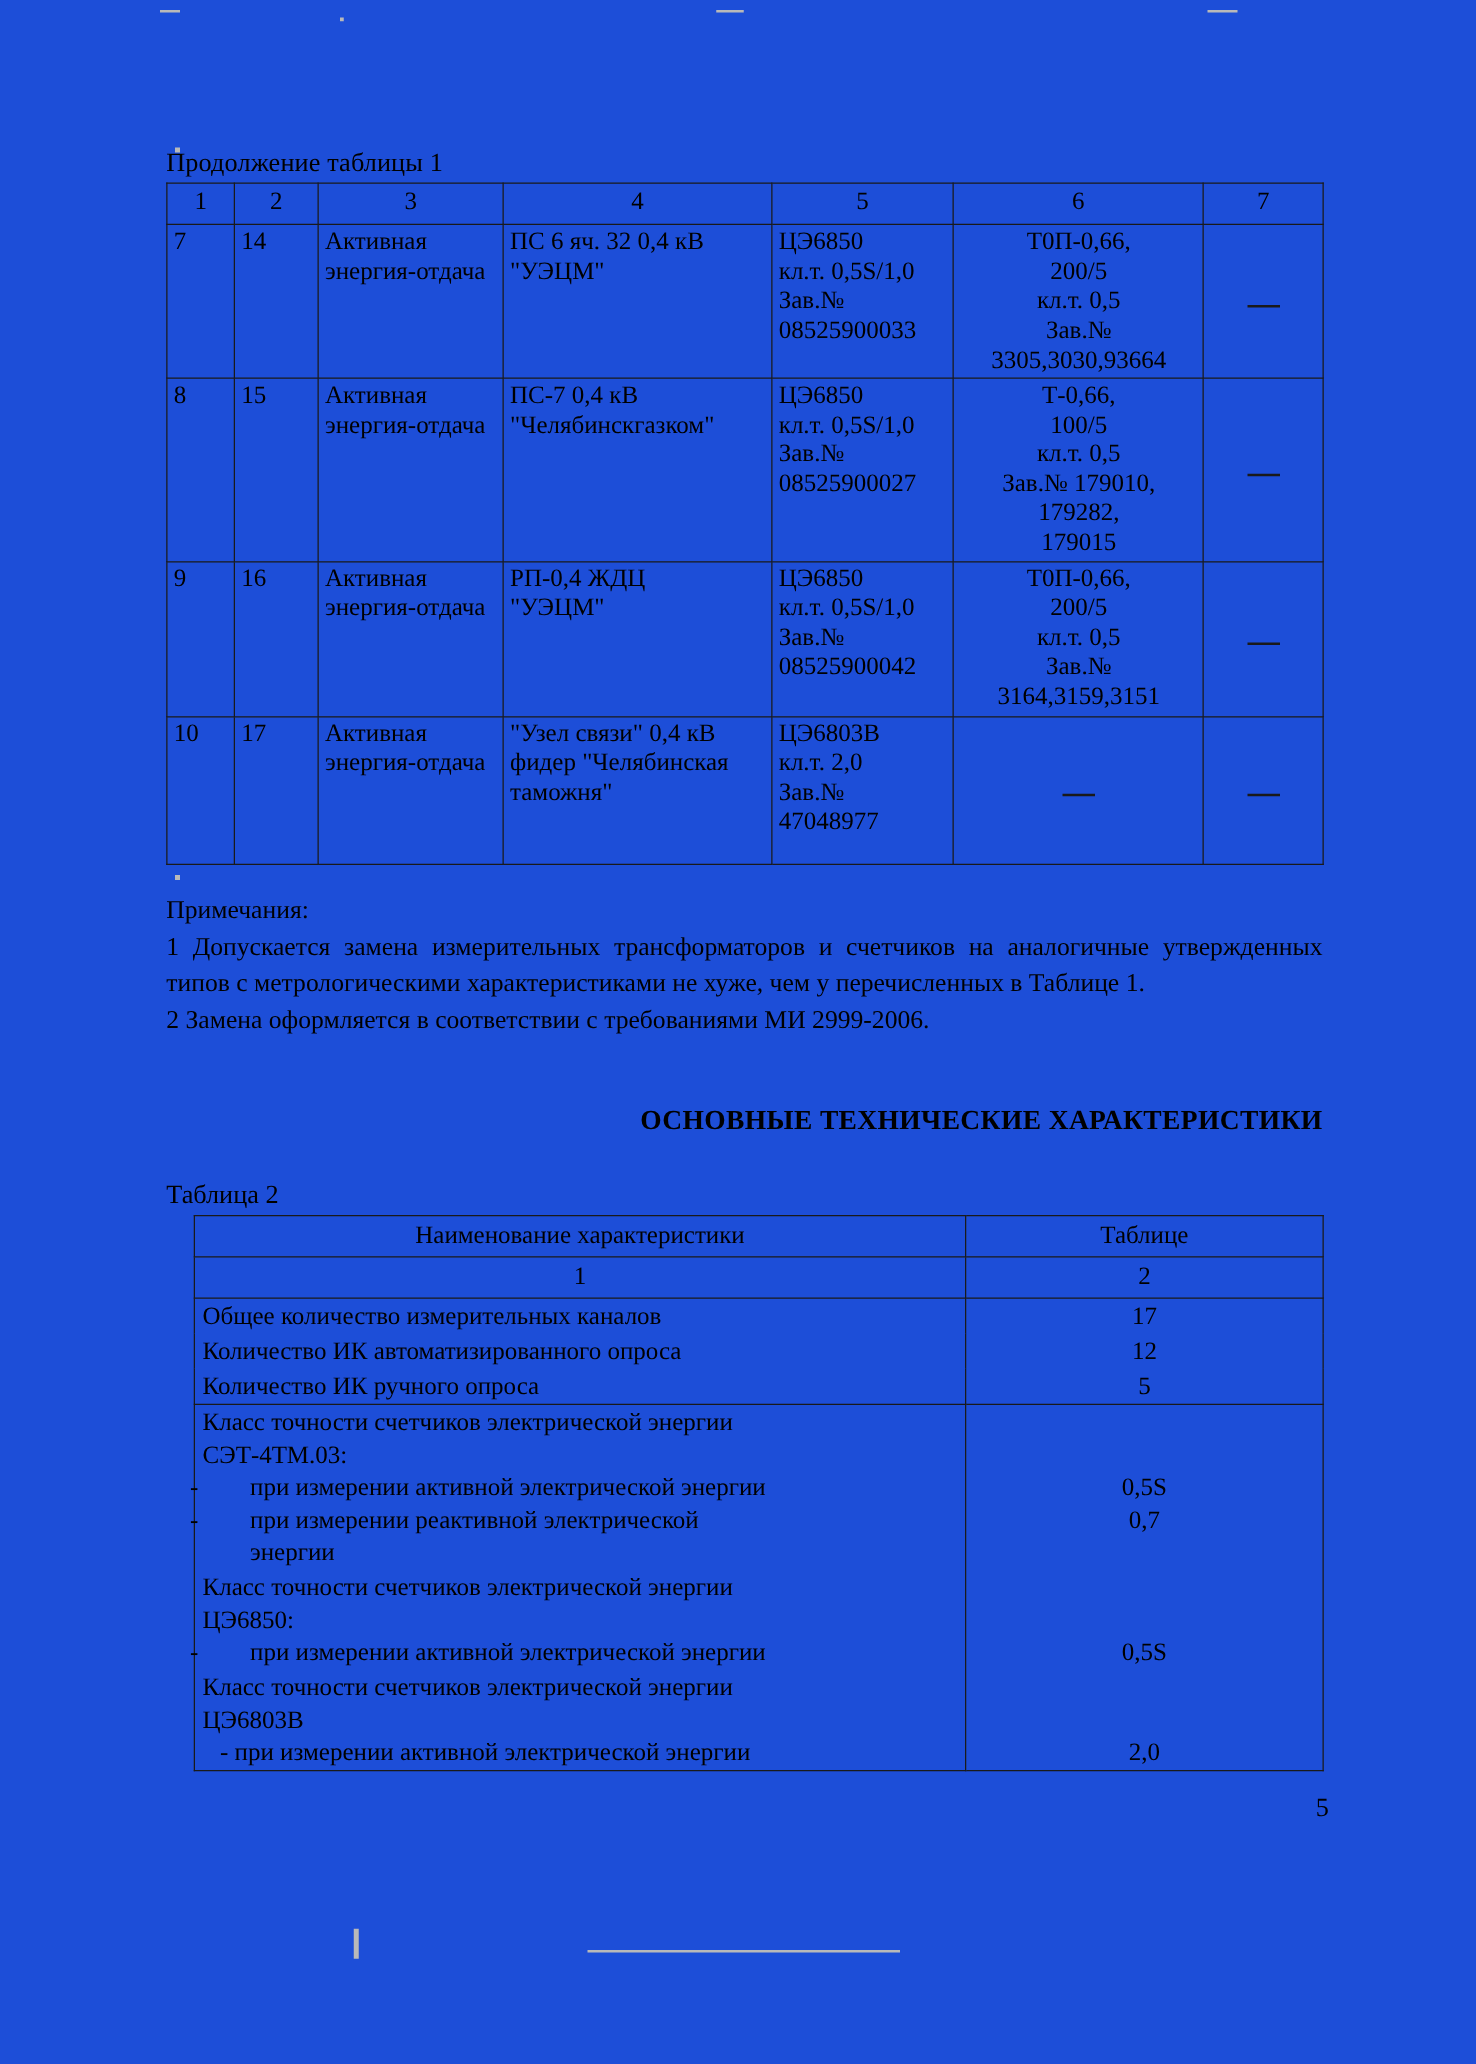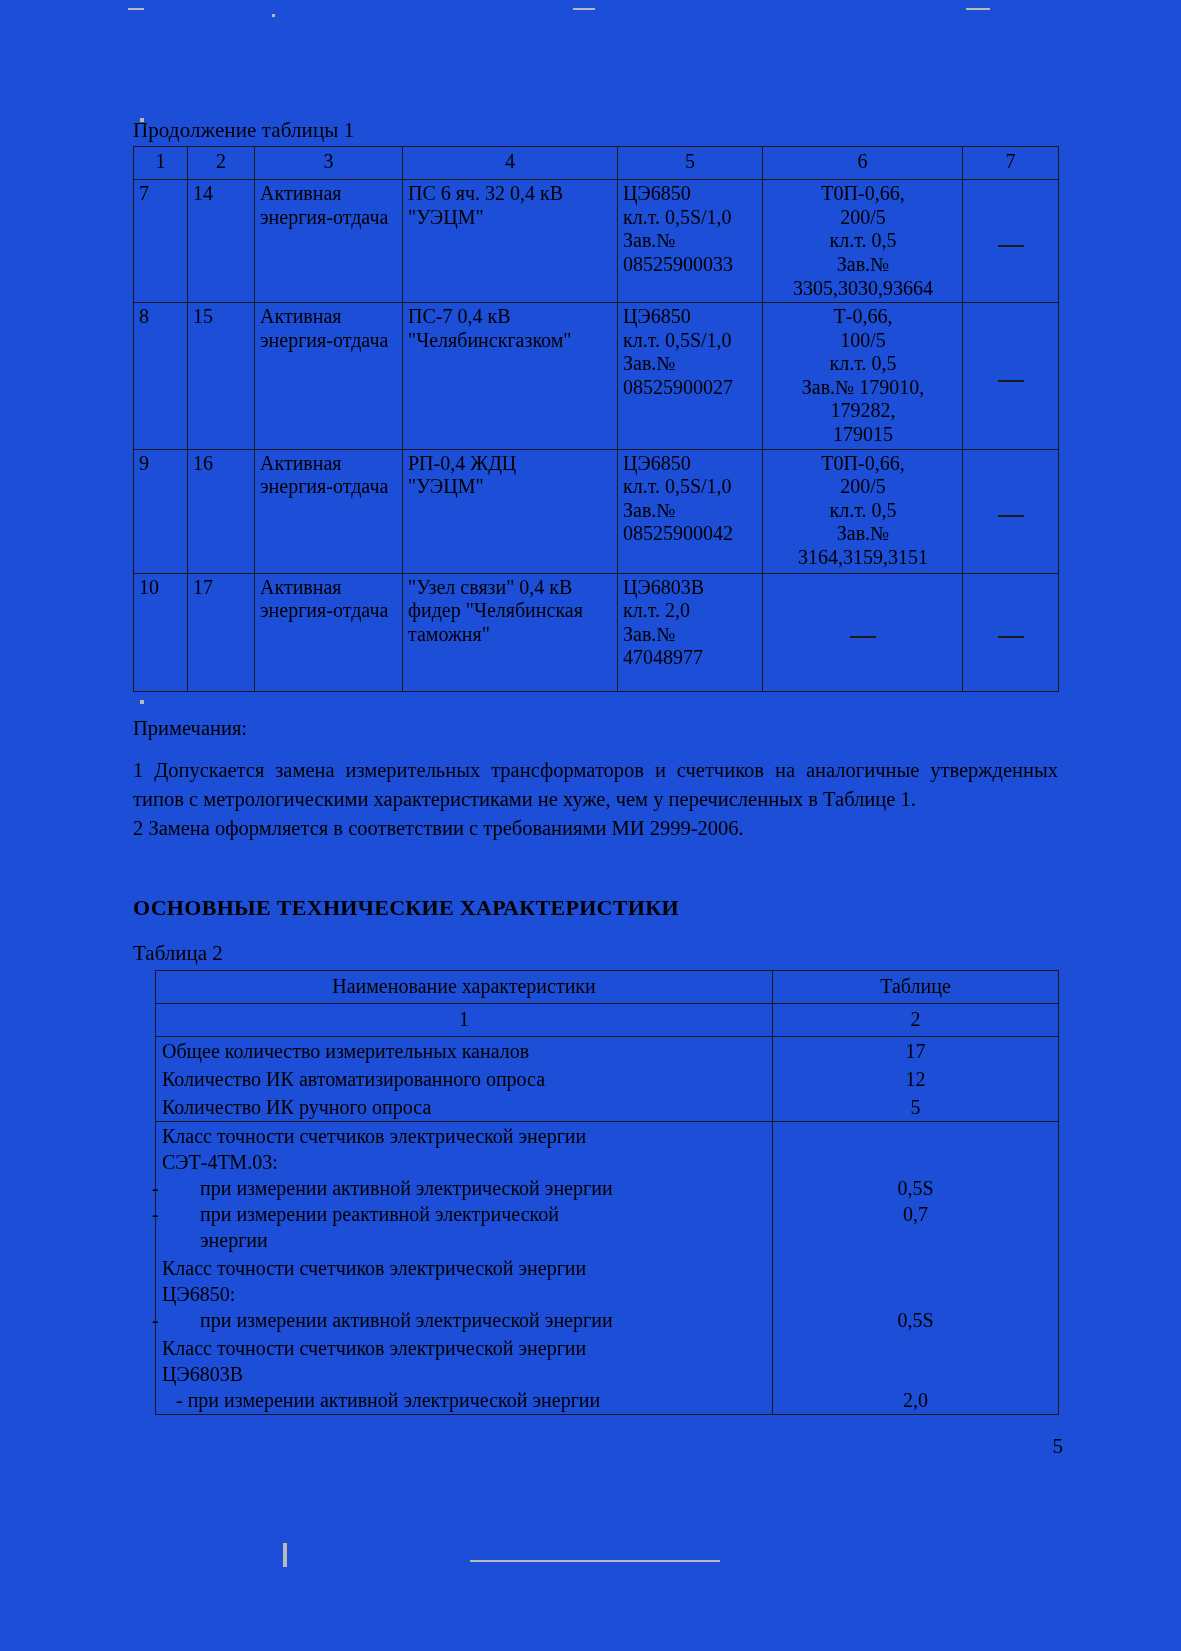--- a/index.html
+++ b/index.html
@@ -82,32 +82,32 @@
   .r-tall3  { height: 124px; }
   .r-tall4  { height: 118px; }
   .cellline { display: block; white-space: pre; }
 
   
   .notes {
     margin-top: 22px;
     font-size: 20.5px;
     line-height: 1.42;
   }
-  .notes .n-title { margin-bottom: 13px; }
+  .notes .n-title { margin-bottom: 1px; }
   .notes .n-just  { text-align: justify; }
   .notes p { margin: 0; }
 
   
   .sect-head {
-    text-align: left;
+    text-align: right;
     font-weight: bold;
     font-size: 22px;
     letter-spacing: 0.3px;
     margin-top: 52px;
-    margin-bottom: 20px;
+    margin-bottom: 34px;
   }
 
   
   .t2-caption {
     font-size: 21px;
     margin-bottom: 4px;
   }
   .t2-wrap {
     margin-left: 22px;
     width: 903px;

